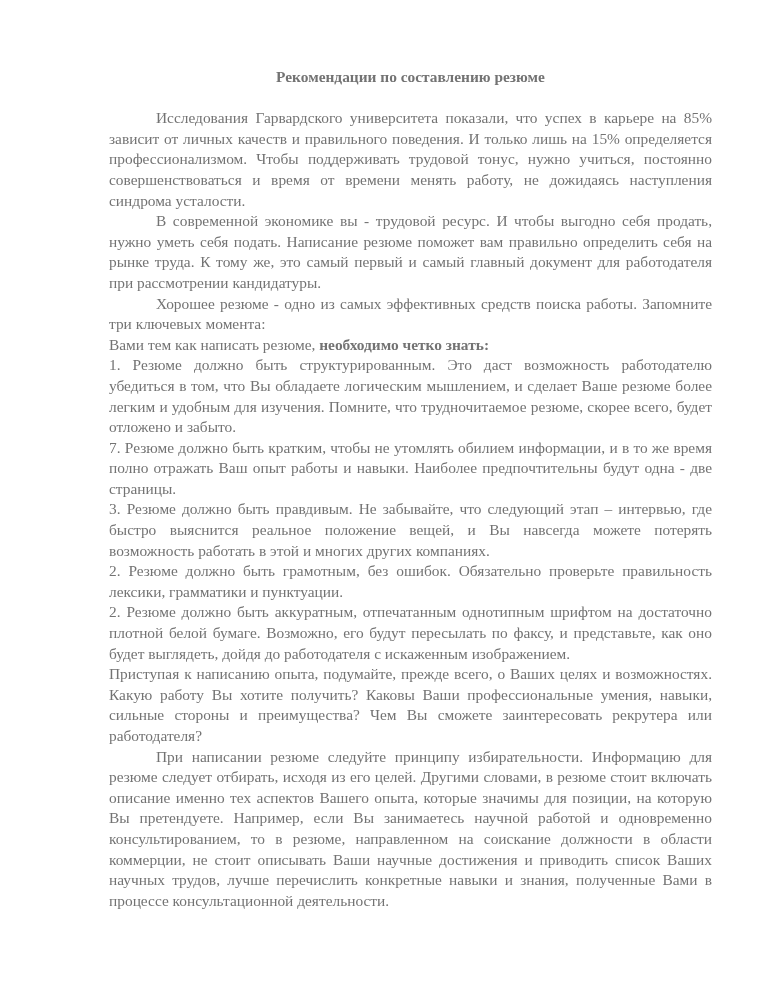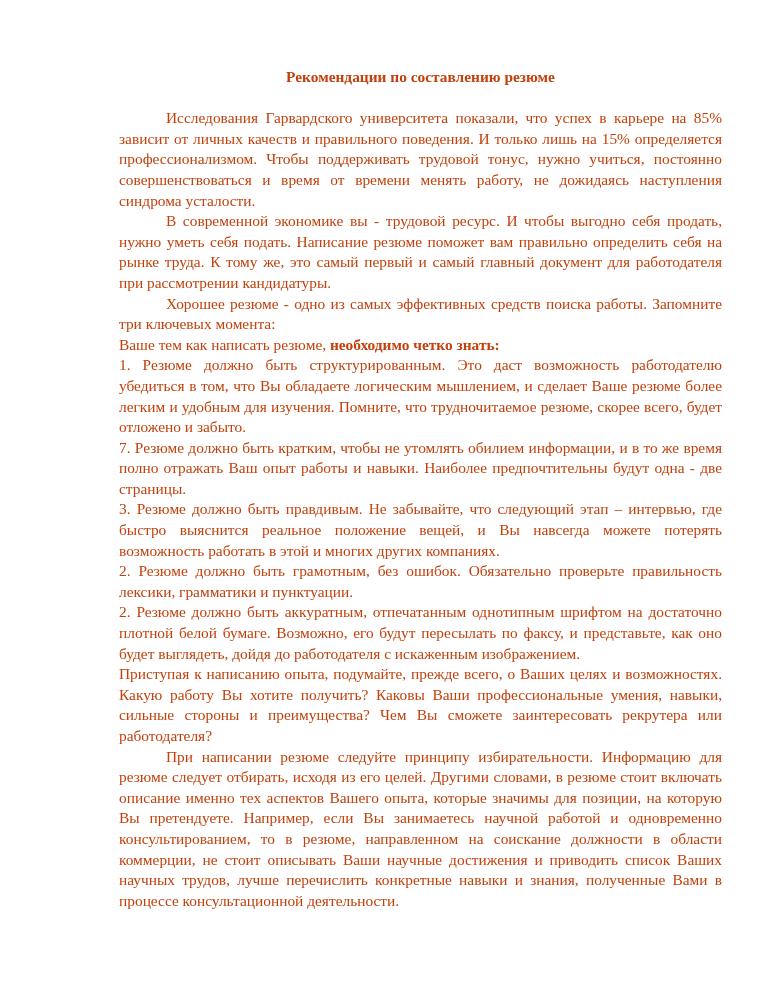--- a/index.html
+++ b/index.html
@@ -14,22 +14,21 @@
       overflow: hidden;
     }
     .page {
       position: absolute;
       left: 109px;
       top: 67px;
       width: 603px;
       font-family: "Liberation Serif", "DejaVu Serif", serif;
       font-size: 15.4px;
       line-height: 20.6px;
-      color: #c2410c;
-      margin-left: 10px;
+      color: #737373;
     }
     .title {
       text-align: center;
       font-weight: bold;
       margin: 0 0 20.6px 0;
       font-size: 15.4px;
     }
     p {
       margin: 0;
       text-align: justify;
@@ -44,21 +43,21 @@
 </head>
 <body>
 
 <div class="page">
   <div class="title">Рекомендации по составлению резюме</div>
 
   <p class="indent">Исследования Гарвардского университета показали, что успех в карьере на 85% зависит от личных качеств и правильного поведения. И только лишь на 15% определяется профессионализмом. Чтобы поддерживать трудовой тонус, нужно учиться, постоянно совершенствоваться и время от времени менять работу, не дожидаясь наступления синдрома усталости.</p>
   <p class="indent">В современной экономике вы - трудовой ресурс. И чтобы выгодно себя продать, нужно уметь себя подать. Написание резюме поможет вам правильно определить себя на рынке труда. К тому же, это самый первый и самый главный документ для работодателя при рассмотрении кандидатуры.</p>
   <p class="indent">Хорошее резюме - одно из самых эффективных средств поиска работы. Запомните три ключевых момента:</p>
 
-  <p><span>Ваше тем как написать резюме, </span><span class="bold">необходимо четко знать</span><span class="bold">:</span></p>
+  <p><span>Вами тем как написать резюме, </span><span class="bold">необходимо четко знать</span><span class="bold">:</span></p>
 
   <p>1. Резюме должно быть структурированным. Это даст возможность работодателю убедиться в том, что Вы обладаете логическим мышлением, и сделает Ваше резюме более легким и удобным для изучения. Помните, что трудночитаемое резюме, скорее всего, будет отложено и забыто.</p>
   <p>7. Резюме должно быть кратким, чтобы не утомлять обилием информации, и в то же время полно отражать Ваш опыт работы и навыки. Наиболее предпочтительны будут одна - две страницы.</p>
   <p>3. Резюме должно быть правдивым. Не забывайте, что следующий этап – интервью, где быстро выяснится реальное положение вещей, и Вы навсегда можете потерять возможность работать в этой и многих других компаниях.</p>
   <p>2. Резюме должно быть грамотным, без ошибок. Обязательно проверьте правильность лексики, грамматики и пунктуации.</p>
   <p>2. Резюме должно быть аккуратным, отпечатанным однотипным шрифтом на достаточно плотной белой бумаге. Возможно, его будут пересылать по факсу, и представьте, как оно будет выглядеть, дойдя до работодателя с искаженным изображением.</p>
 
   <p>Приступая к написанию опыта, подумайте, прежде всего, о Ваших целях и возможностях. Какую работу Вы хотите получить? Каковы Ваши профессиональные умения, навыки, сильные стороны и преимущества? Чем Вы сможете заинтересовать рекрутера или работодателя?</p>
   <p class="indent">При написании резюме следуйте принципу избирательности. Информацию для резюме следует отбирать, исходя из его целей. Другими словами, в резюме стоит включать описание именно тех аспектов Вашего опыта, которые значимы для позиции, на которую Вы претендуете. Например, если Вы занимаетесь научной работой и одновременно консультированием, то в резюме, направленном на соискание должности в области коммерции, не стоит описывать Ваши научные достижения и приводить список Ваших научных трудов, лучше перечислить конкретные навыки и знания, полученные Вами в процессе консультационной деятельности.</p>
 </div>

